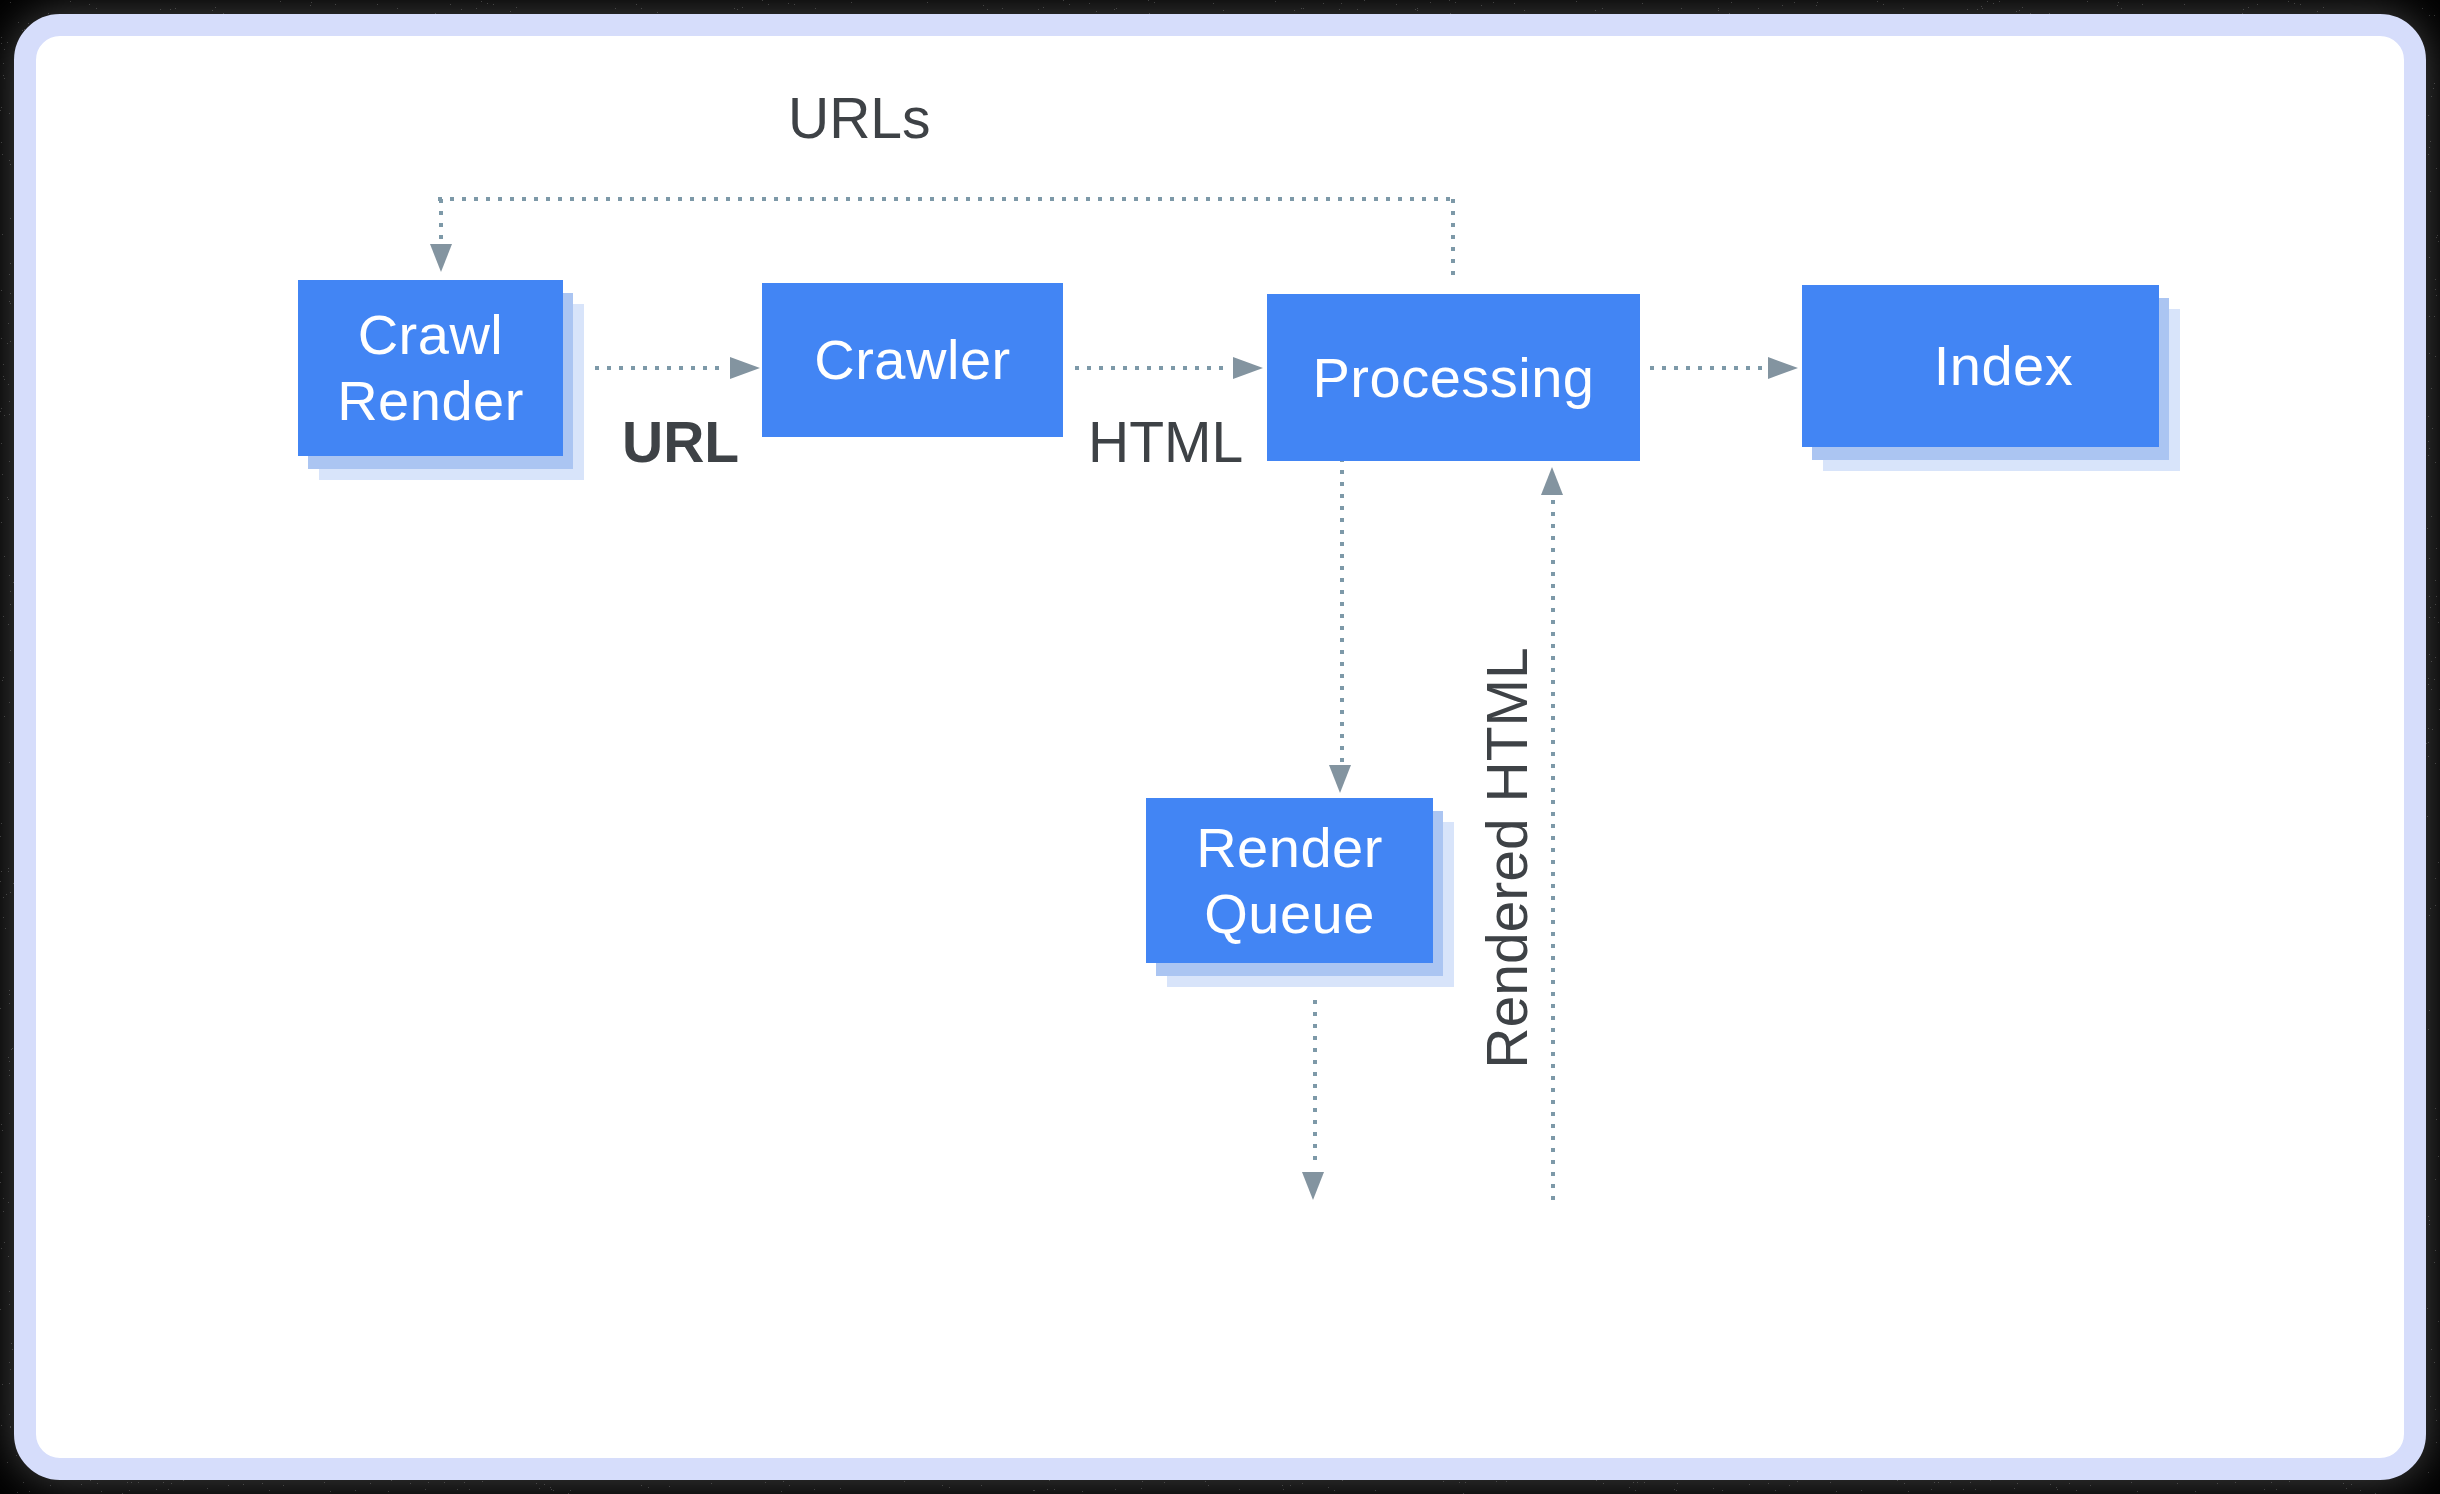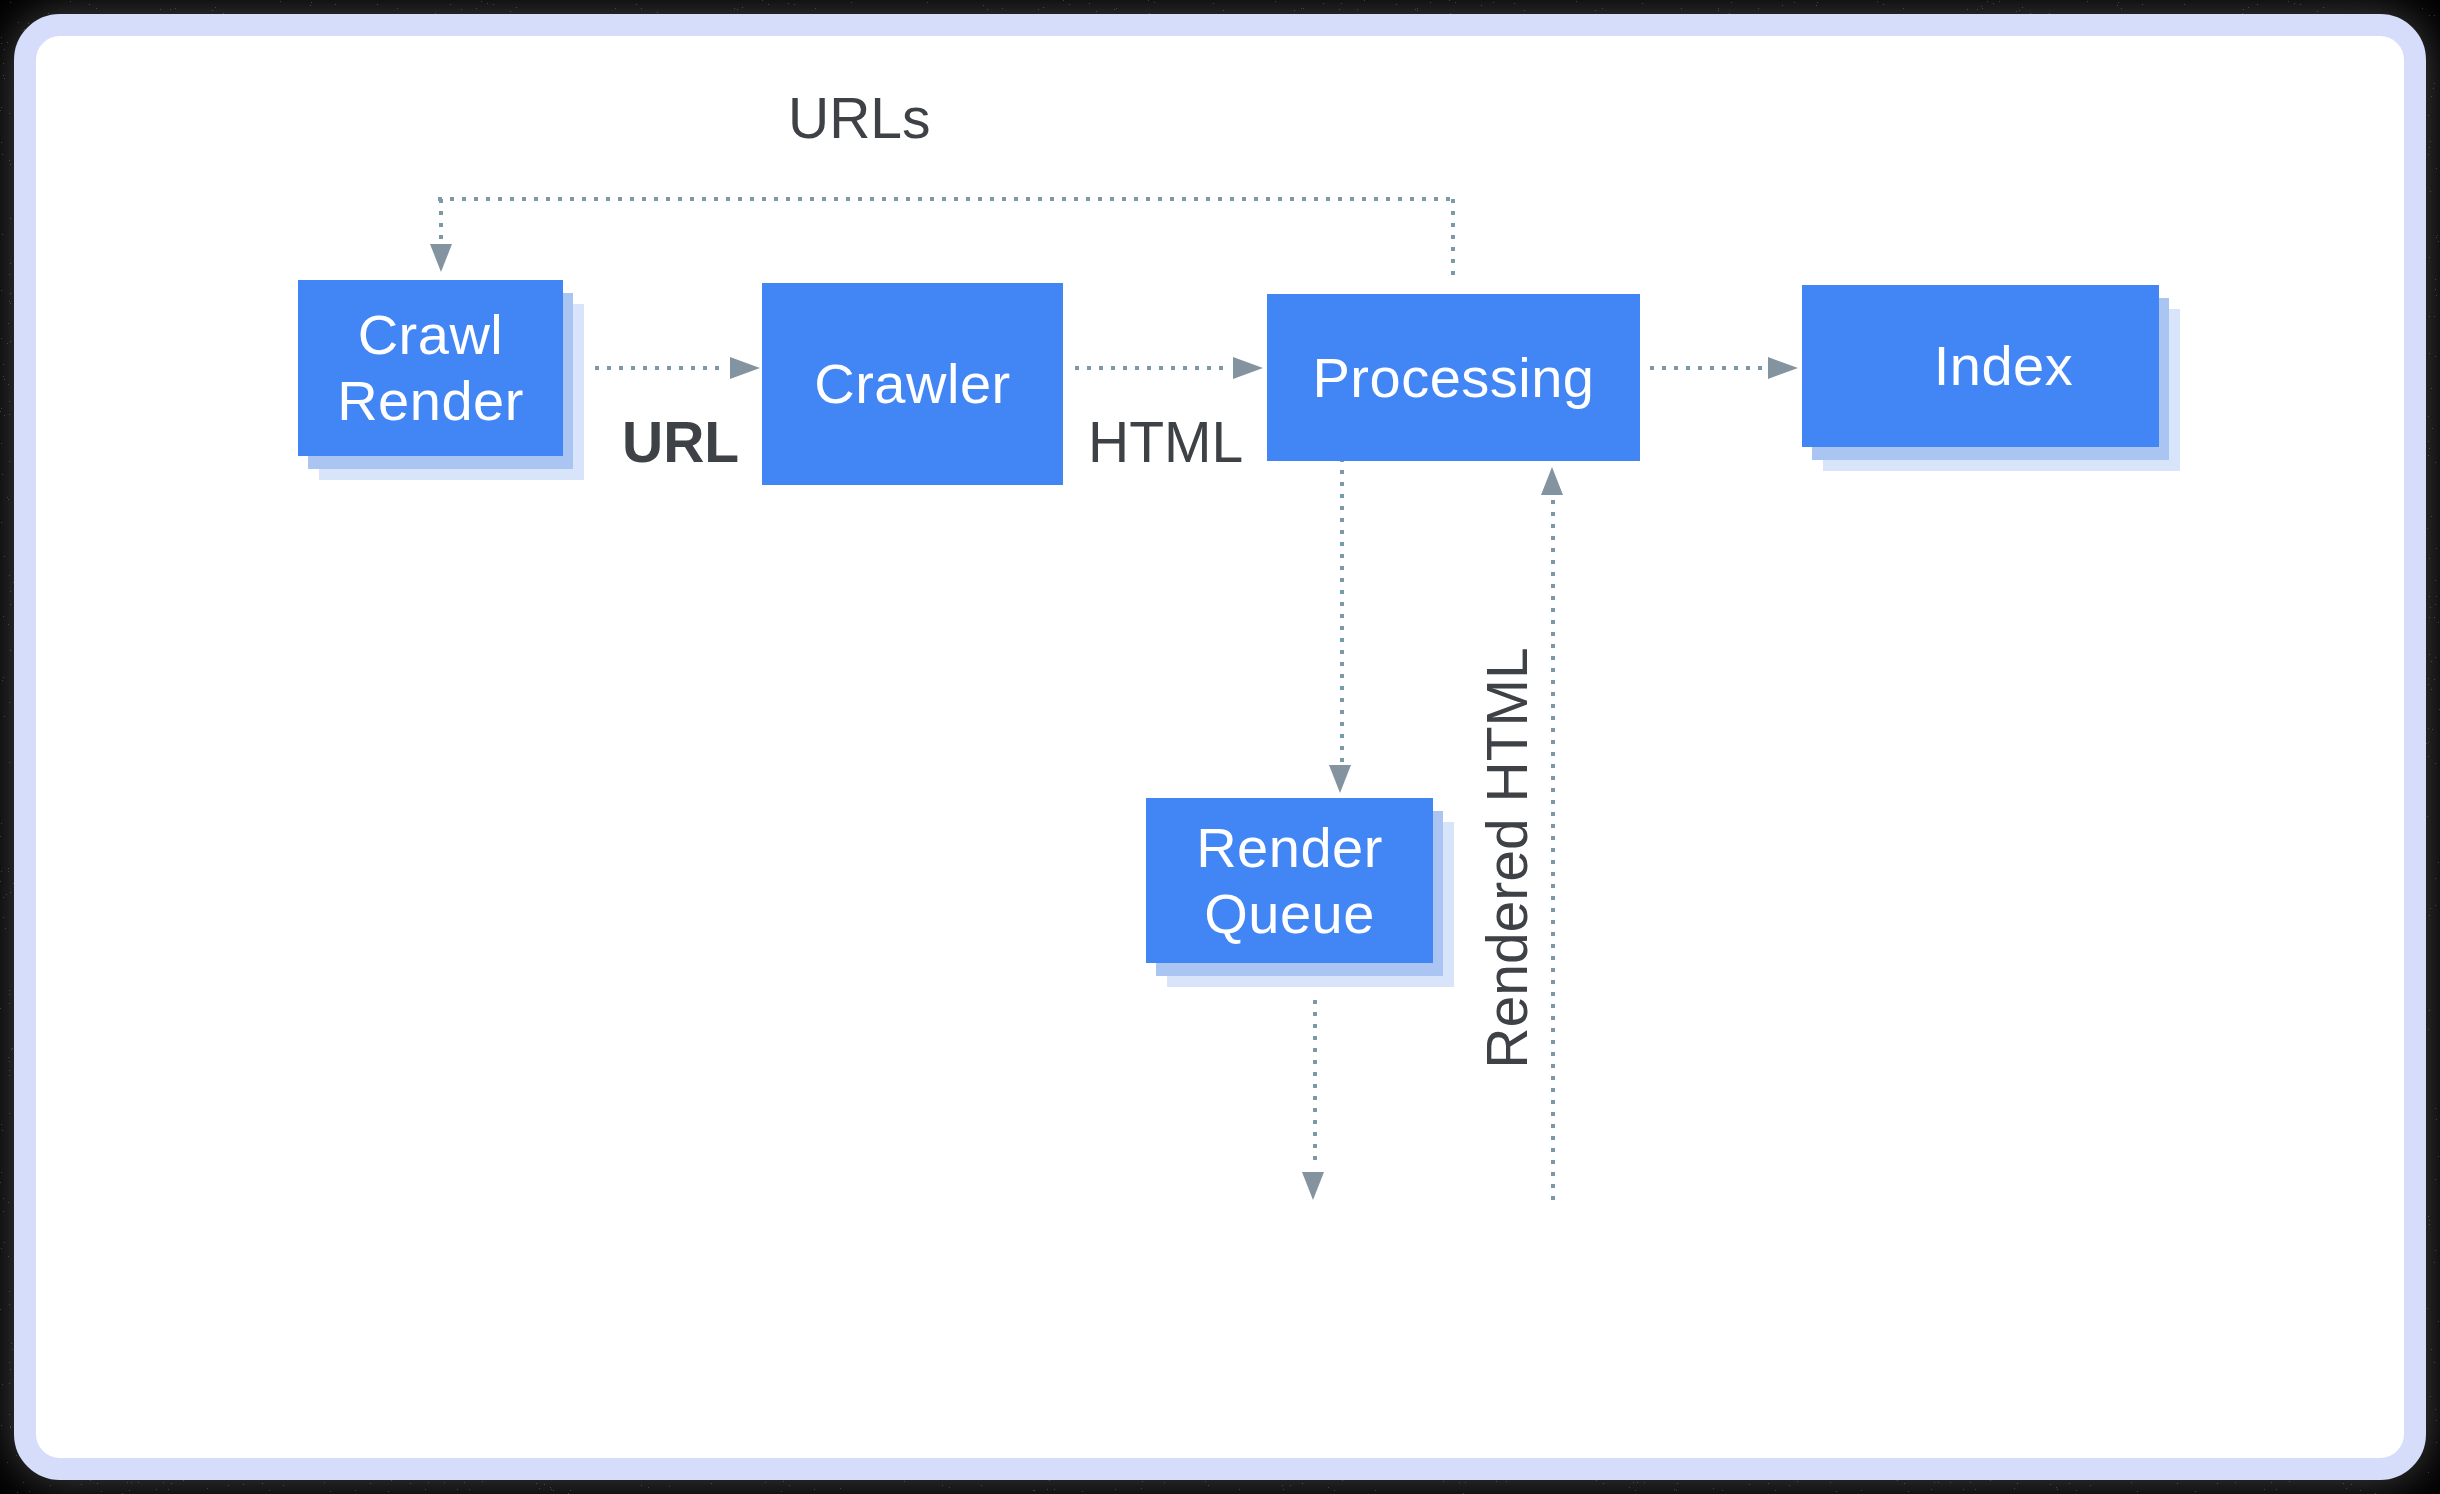--- a/index.html
+++ b/index.html
@@ -10,21 +10,21 @@
         background:#ffffff;border:22px solid #d6ddfb;border-radius:46px;
         box-shadow:0 0 46px rgba(255,255,255,0.28);}
   .stage{position:absolute;left:0;top:0;width:2440px;height:1494px;}
 
   
   .node{position:absolute;background:#4285f4;color:#ffffff;
         display:flex;align-items:center;justify-content:center;text-align:center;
         font-size:56px;line-height:66px;white-space:pre-line;letter-spacing:0.5px;}
   .stacked{box-shadow:10px 13px 0 #abc5f2, 21px 24px 0 #d8e4fa;}
   .n-crawl-queue{left:298px;top:280px;width:265px;height:176px;}
-  .n-crawler{left:762px;top:283px;width:301px;height:202px;}
+  .n-crawler{left:762px;top:283px;width:301px;height:154px;}
   .n-processing{left:1267px;top:283px;width:373px;height:167px;margin-top:11px;}
   .n-index{left:1802px;top:285px;width:311px;height:162px;padding-left:46px;}
   .n-render-queue{left:1146px;top:798px;width:287px;height:165px;}
   .n-renderer{left:1279px;top:1205px;width:343px;height:182px;}
 
   
   .hline{position:absolute;height:4px;
          background-image:repeating-linear-gradient(to right,#7d99a8 0 4px,transparent 4px 12px);}
   .vline{position:absolute;width:4px;
          background-image:repeating-linear-gradient(to bottom,#7d99a8 0 4px,transparent 4px 12px);}

